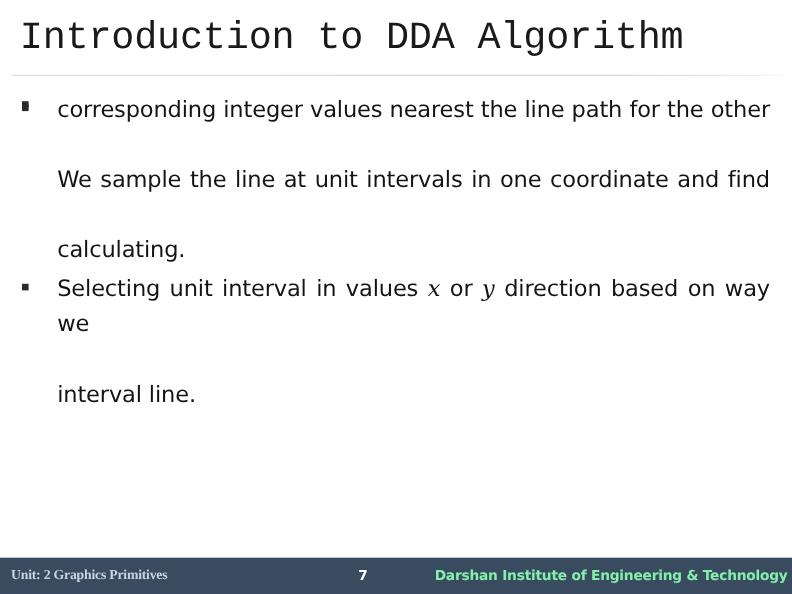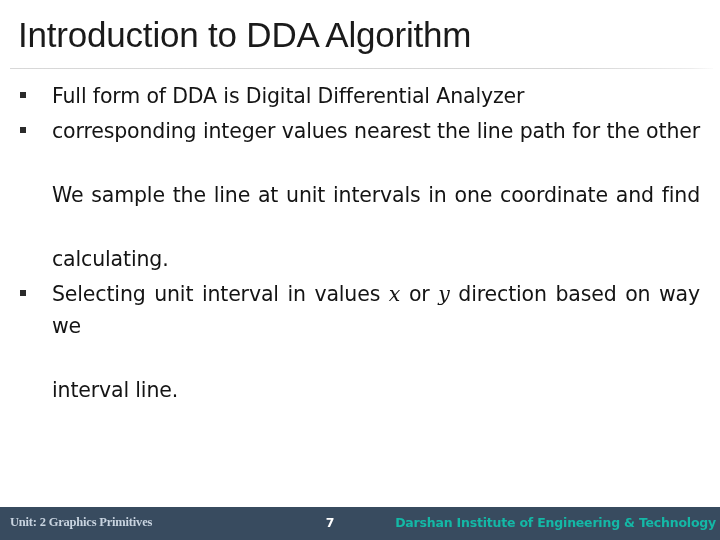--- a/index.html
+++ b/index.html
@@ -28,21 +28,21 @@
     position: absolute;
     left: 0;
     top: 0;
     width: 720px;
     height: 70px;
   }
   .slide-title {
     position: absolute;
     left: 18px;
     top: 14px;
-    font-family: Liberation Sans, sans-serif;
+    font-family: Liberation Mono, monospace;
     font-size: 35px;
     font-weight: 400;
     color: #1a1a1a;
     letter-spacing: -0.2px;
     line-height: 42px;
     white-space: nowrap;
   }
   .title-rule {
     position: absolute;
     left: 10px;
@@ -139,40 +139,39 @@
     font-weight: 700;
     color: #ffffff;
   }
   .footer-org {
     position: absolute;
     right: 4px;
     top: 8px;
     font-family: "DejaVu Sans", sans-serif;
     font-size: 12.5px;
     font-weight: 700;
-    color: #14b8a6;
+    color: #86efac;
     white-space: nowrap;
     letter-spacing: -0.2px;
   }
 </style>
 </head>
 <body>
 
 <div class="slide">
 
   <div class="title-area">
     <div class="slide-title">Introduction to DDA Algorithm</div>
     <div class="title-rule"></div>
   </div>
 
   <div class="body-area">
 
     <div class="bullet-row">
       <span class="bullet-marker"></span>
-      <p class="bullet-text nojust"><span>Full form of DDA is Digital Differential Analyzer</span></p>
     </div>
 
 
     <div class="bullet-row">
       <span class="bullet-marker"></span>
       <p class="bullet-text"><span>corresponding integer values nearest the line path for the other</span></p>
       <p class="bullet-text"><span>We sample the line at unit intervals in one coordinate and find</span></p>
       <p class="bullet-text nojust"><span>calculating.</span></p>
     </div>
 

